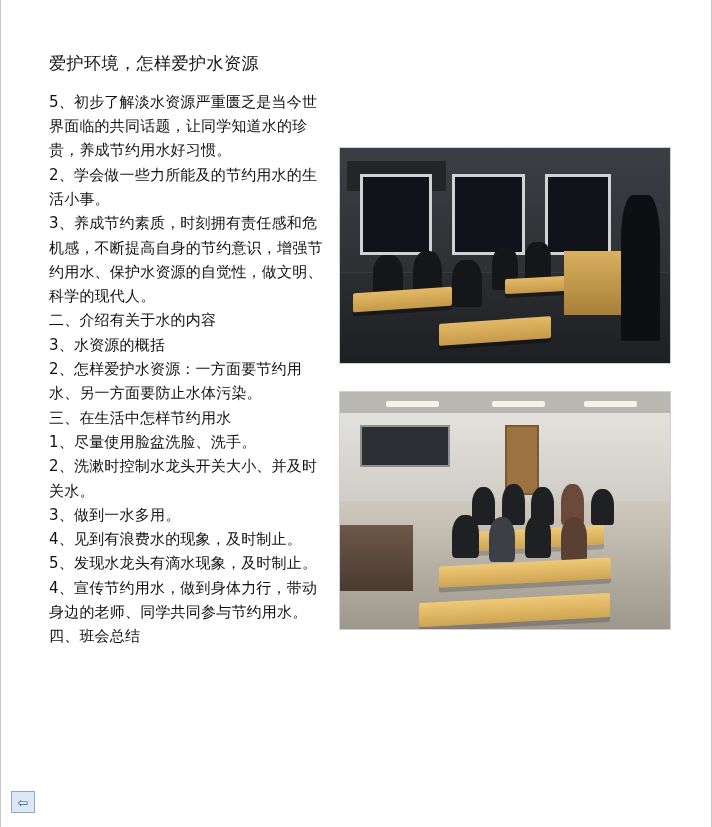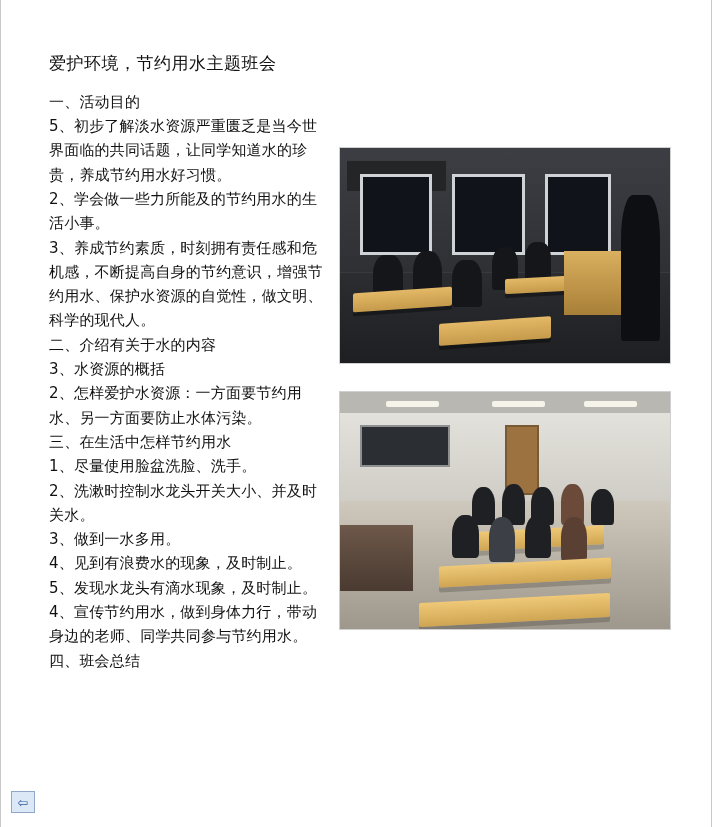--- a/index.html
+++ b/index.html
@@ -210,21 +210,21 @@
     cursor: pointer;
   }
 </style>
 </head>
 <body>
 
 <div class="page-frame">
 
   <div class="doc-body">
 
-    <h1 class="doc-title">爱护环境，节约用水主题班会</h1>
+    <h1 class="doc-title">爱护环境，怎样爱护水资源</h1>
 
     <div class="content-wrap clearfix">
 
       <div class="img-stack">
 
         <div class="photo photo-1">
           <div class="p1-wall"></div>
           <div class="p1-board"></div>
           <div class="p1-window w1"></div>
           <div class="p1-window w2"></div>
@@ -263,21 +263,20 @@
           <div class="p2-student p2-s8"></div>
           <div class="p2-student p2-s9"></div>
           <div class="p2-desk p2-r2"></div>
           <div class="p2-desk p2-r3"></div>
           <div class="p2-front-desk"></div>
 
         </div>
 
       </div>
 
-      <p class="para">一、活动目的</p>
       <p class="para">5、初步了解淡水资源严重匮乏是当今世界面临的共同话题，让同学知道水的珍贵，养成节约用水好习惯。</p>
       <p class="para">2、学会做一些力所能及的节约用水的生活小事。</p>
       <p class="para">3、养成节约素质，时刻拥有责任感和危机感，不断提高自身的节约意识，增强节约用水、保护水资源的自觉性，做文明、科学的现代人。</p>
       <p class="para">二、介绍有关于水的内容</p>
       <p class="para">3、水资源的概括</p>
       <p class="para">2、怎样爱护水资源：一方面要节约用水、另一方面要防止水体污染。</p>
       <p class="para">三、在生活中怎样节约用水</p>
       <p class="para">1、尽量使用脸盆洗脸、洗手。</p>
       <p class="para">2、洗漱时控制水龙头开关大小、并及时关水。</p>
       <p class="para">3、做到一水多用。</p>

